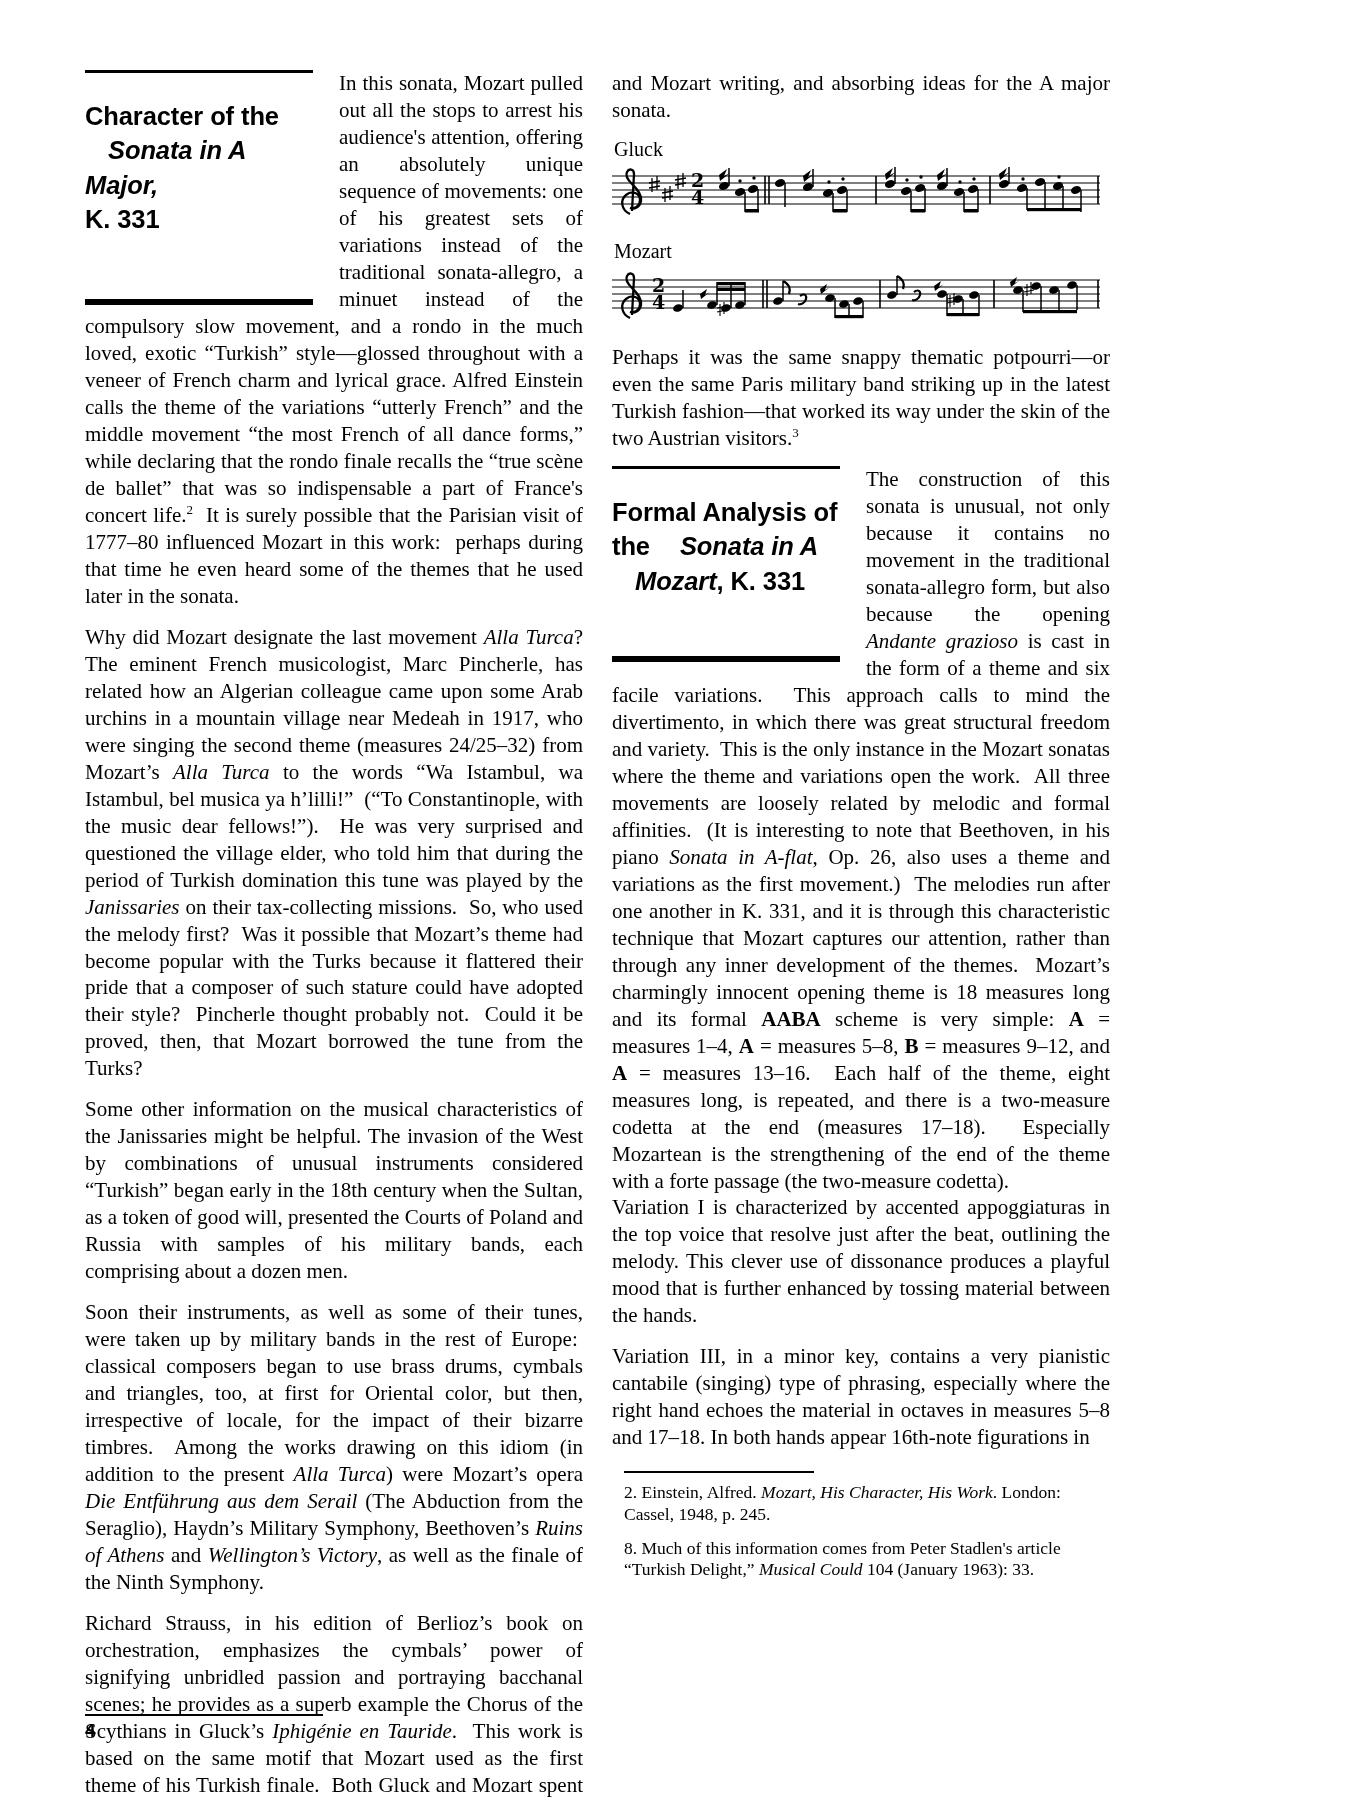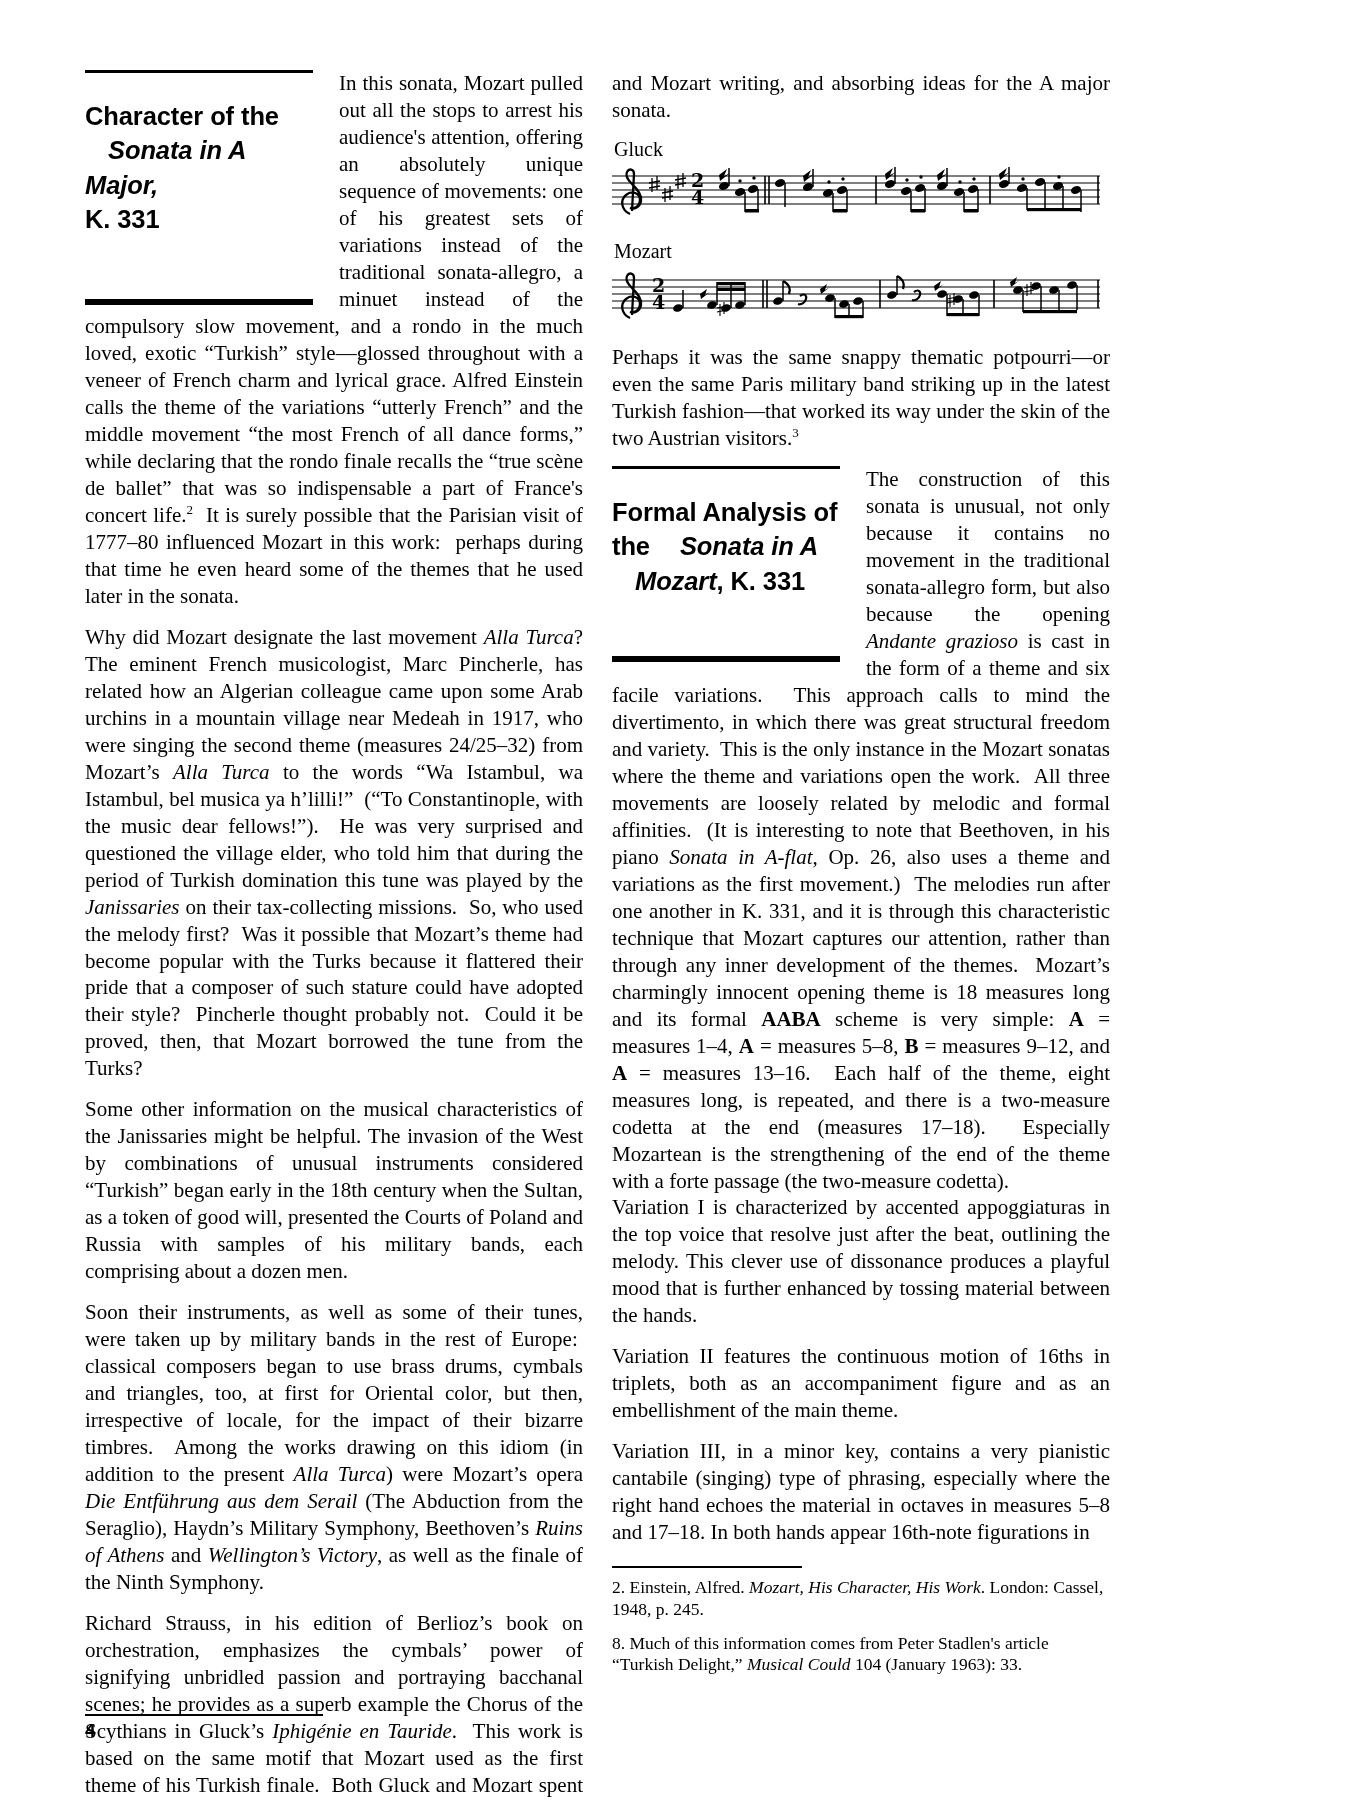--- a/index.html
+++ b/index.html
@@ -97,20 +97,21 @@
     height: 62px;
     position: relative;
     overflow: hidden;
   }
   .staff-wrap.second { height: 64px; }
   .staff-svg { display: block; }
 
   
   .footnotes {
     margin-top: 20px;
+    margin-left: 12px;
   }
   .fn-rule {
     width: 190px;
     height: 2px;
     background: #000;
     margin-bottom: 9px;
   }
   p.fn {
     margin: 0 0 12px 0;
     font-size: 17.5px;
@@ -478,21 +479,20 @@
           <span>the </span><em>Sonata in A</em><br>
           <em>Mozart</em><span>, K. 331</span>
         </h2>
         <div class="rule-bot"></div>
       </div>
 
       <p class="body">The construction of this sonata is unusual, not only because it contains no movement in the traditional sonata-allegro form, but also because the opening <em>Andante grazioso</em> is cast in the form of a theme and six facile variations.&nbsp; This approach calls to mind the divertimento, in which there was great structural freedom and variety.&nbsp; This is the only instance in the Mozart sonatas where the theme and variations open the work.&nbsp; All three movements are loosely related by melodic and formal affinities.&nbsp; (It is interesting to note that Beethoven, in his piano <em>Sonata in A-flat</em>, Op. 26, also uses a theme and variations as the first movement.)&nbsp; The melodies run after one another in K. 331, and it is through this characteristic technique that Mozart captures our attention, rather than through any inner development of the themes.&nbsp; Mozart’s charmingly innocent opening theme is 18 measures long and its formal <b>AABA</b> scheme is very simple: <b>A</b> = measures 1–4, <b>A</b> = measures 5–8, <b>B</b> = measures 9–12, and <b>A</b> = measures 13–16.&nbsp; Each half of the theme, eight measures long, is repeated, and there is a two-measure codetta at the end (measures 17–18).&nbsp; Especially Mozartean is the strengthening of the end of the theme with a forte passage (the two-measure codetta).</p>
     </div>
 
     <p class="body">Variation I is characterized by accented appoggiaturas in the top voice that resolve just after the beat, outlining the melody. This clever use of dissonance produces a playful mood that is further enhanced by tossing material between the hands.</p>
-    <p class="body">Variation II features the continuous motion of 16ths in triplets, both as an accompaniment figure and as an embellishment of the main theme.</p>
     <p class="body">Variation III, in a minor key, contains a very pianistic cantabile (singing) type of phrasing, especially where the right hand echoes the material in octaves in measures 5–8 and 17–18. In both hands appear 16th-note figurations in</p>
 
     <div class="footnotes">
       <div class="fn-rule"></div>
       <p class="fn"><span>2. Einstein, Alfred. </span><em>Mozart, His Character, His Work</em><span>. London: Cassel, 1948, p. 245.</span></p>
       <p class="fn"><span>8. Much of this information comes from Peter Stadlen's article “Turkish Delight,” </span><em>Musical Could</em><span> 104 (January 1963): 33.</span></p>
     </div>
 
   </div>
 

